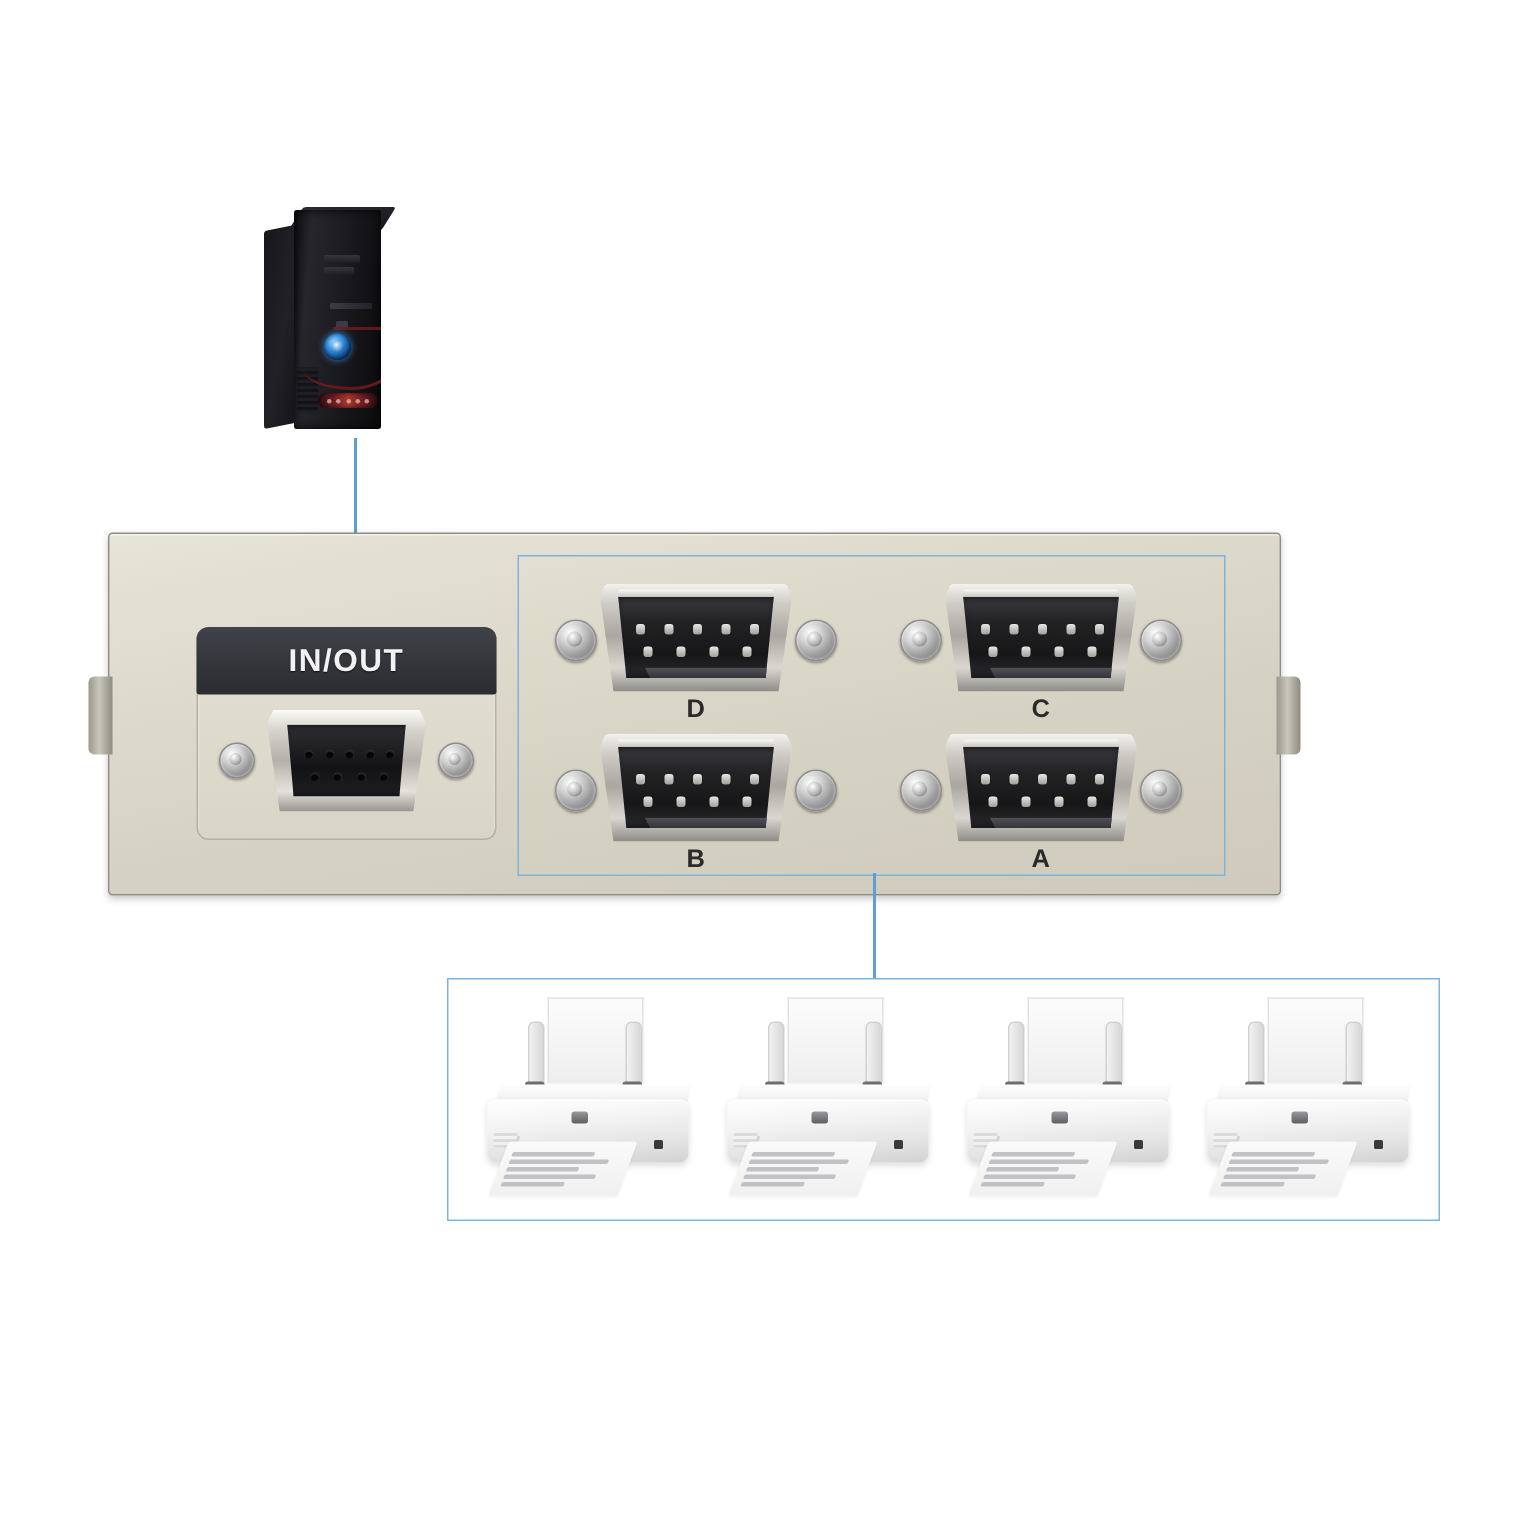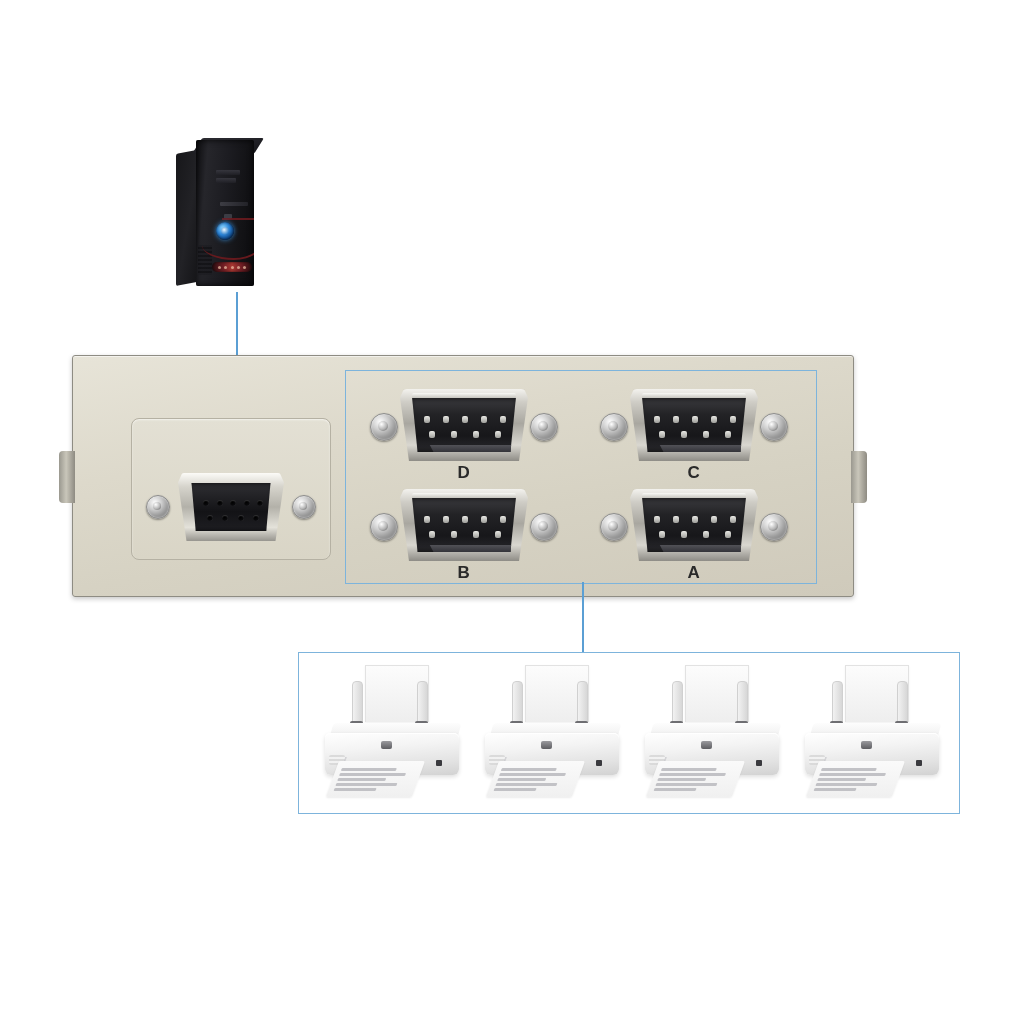--- a/index.html
+++ b/index.html
@@ -312,20 +312,21 @@
   </div>
 
   <div class="abs lead" id="lead-pc"></div>
 
   <div class="abs" id="switch-panel">
 
     <div class="panel-tab left"></div>
     <div class="panel-tab right"></div>
 
     <div id="inout-block">
+      <div id="inout-header">IN/OUT</div>
 
       <div class="screwpost sm l" style="left:14px;top:76px;"></div>
       <div class="screwpost sm r" style="right:14px;top:76px;"></div>
 
       <div id="inout-port">
         <div class="db9f-shell"></div>
         <div class="db9f-body">
           <div class="holerow top">
             <i></i>
               <i></i>

